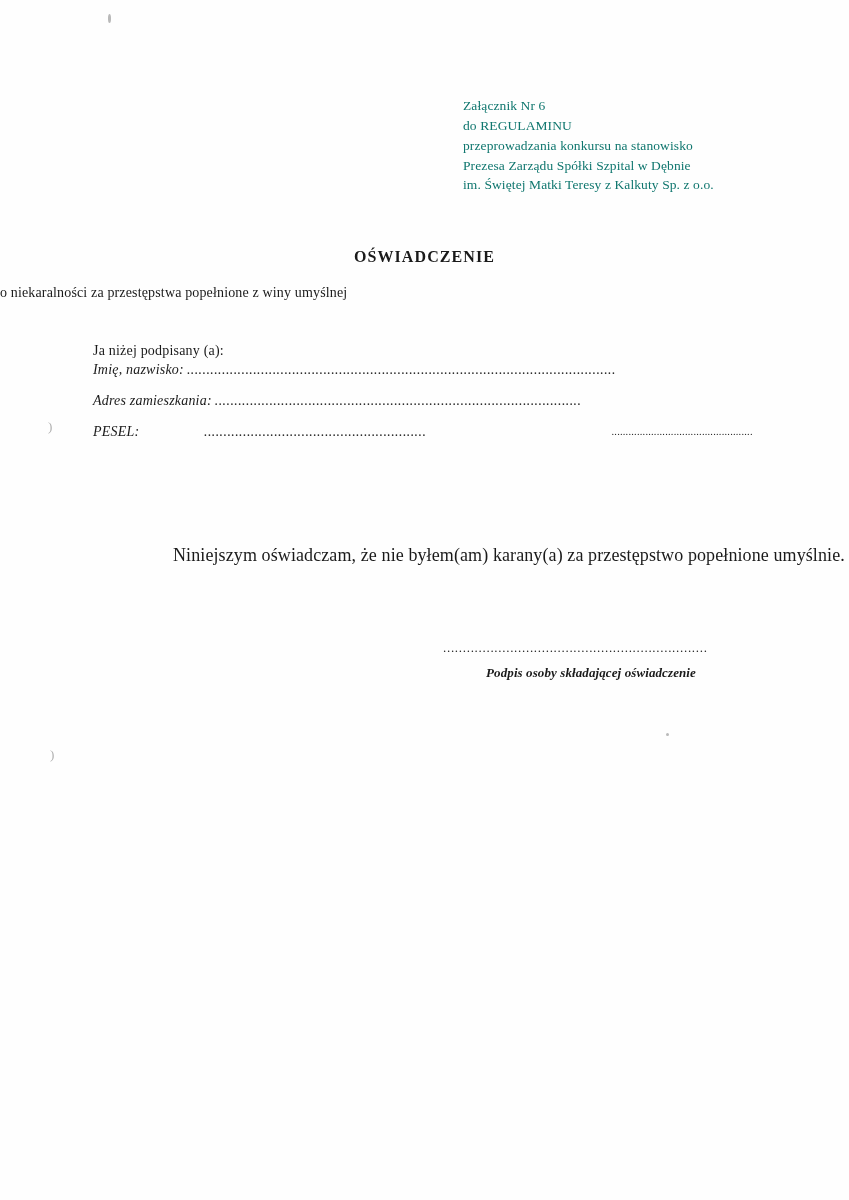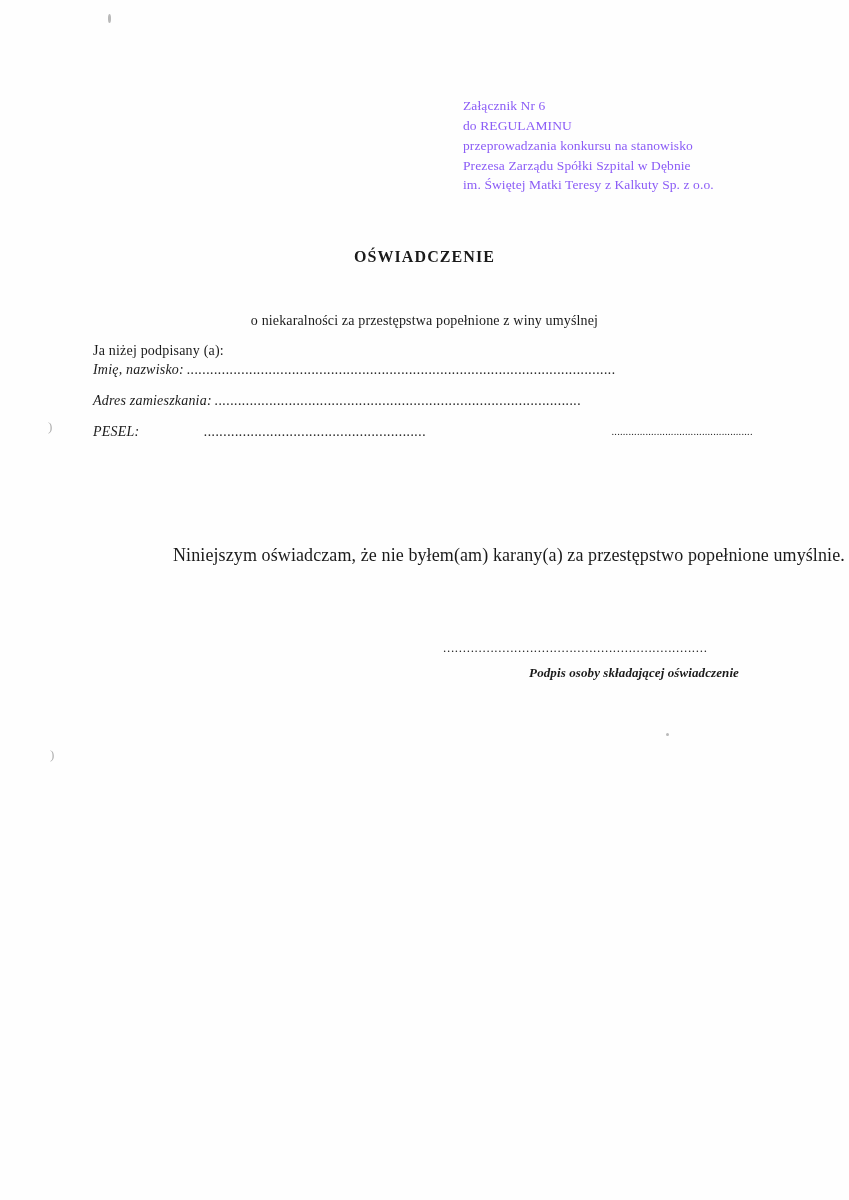--- a/index.html
+++ b/index.html
@@ -35,43 +35,41 @@
     user-select: none;
   }
 
   .header-block {
     position: absolute;
     left: 463px;
     top: 96px;
     font-size: 13.5px;
     line-height: 1.47;
     letter-spacing: 0.1px;
-    color: #8b5cf6;
+    color: #0f766e;
   }
   .header-block div { white-space: nowrap; }
 
   .doc-title {
     position: absolute;
     left: 0;
     right: 0;
     top: 248px;
     text-align: center;
     font-size: 16px;
     font-weight: bold;
     letter-spacing: 1.1px;
   }
   .doc-subtitle {
     position: absolute;
     left: 0;
     right: 0;
     top: 285px;
-    text-align: center;
     font-size: 14px;
     letter-spacing: 0.15px;
-    margin-top: 28px;
   }
 
   .form-area {
     position: absolute;
     left: 93px;
     top: 343px;
     width: 660px;
     font-size: 14px;
   }
   .lead-line {
@@ -122,21 +120,21 @@
     letter-spacing: 0.7px;
     overflow: hidden;
     white-space: nowrap;
     color: #2a2a2a;
   }
   .sign-caption {
     position: absolute;
     left: 443px;
     top: 665px;
     width: 296px;
-    text-align: right;
+    text-align: center;
     font-size: 13px;
     font-style: italic;
     font-weight: bold;
     letter-spacing: 0.1px;
   }
 </style>
 </head>
 <body>
 
 <div class="page">

